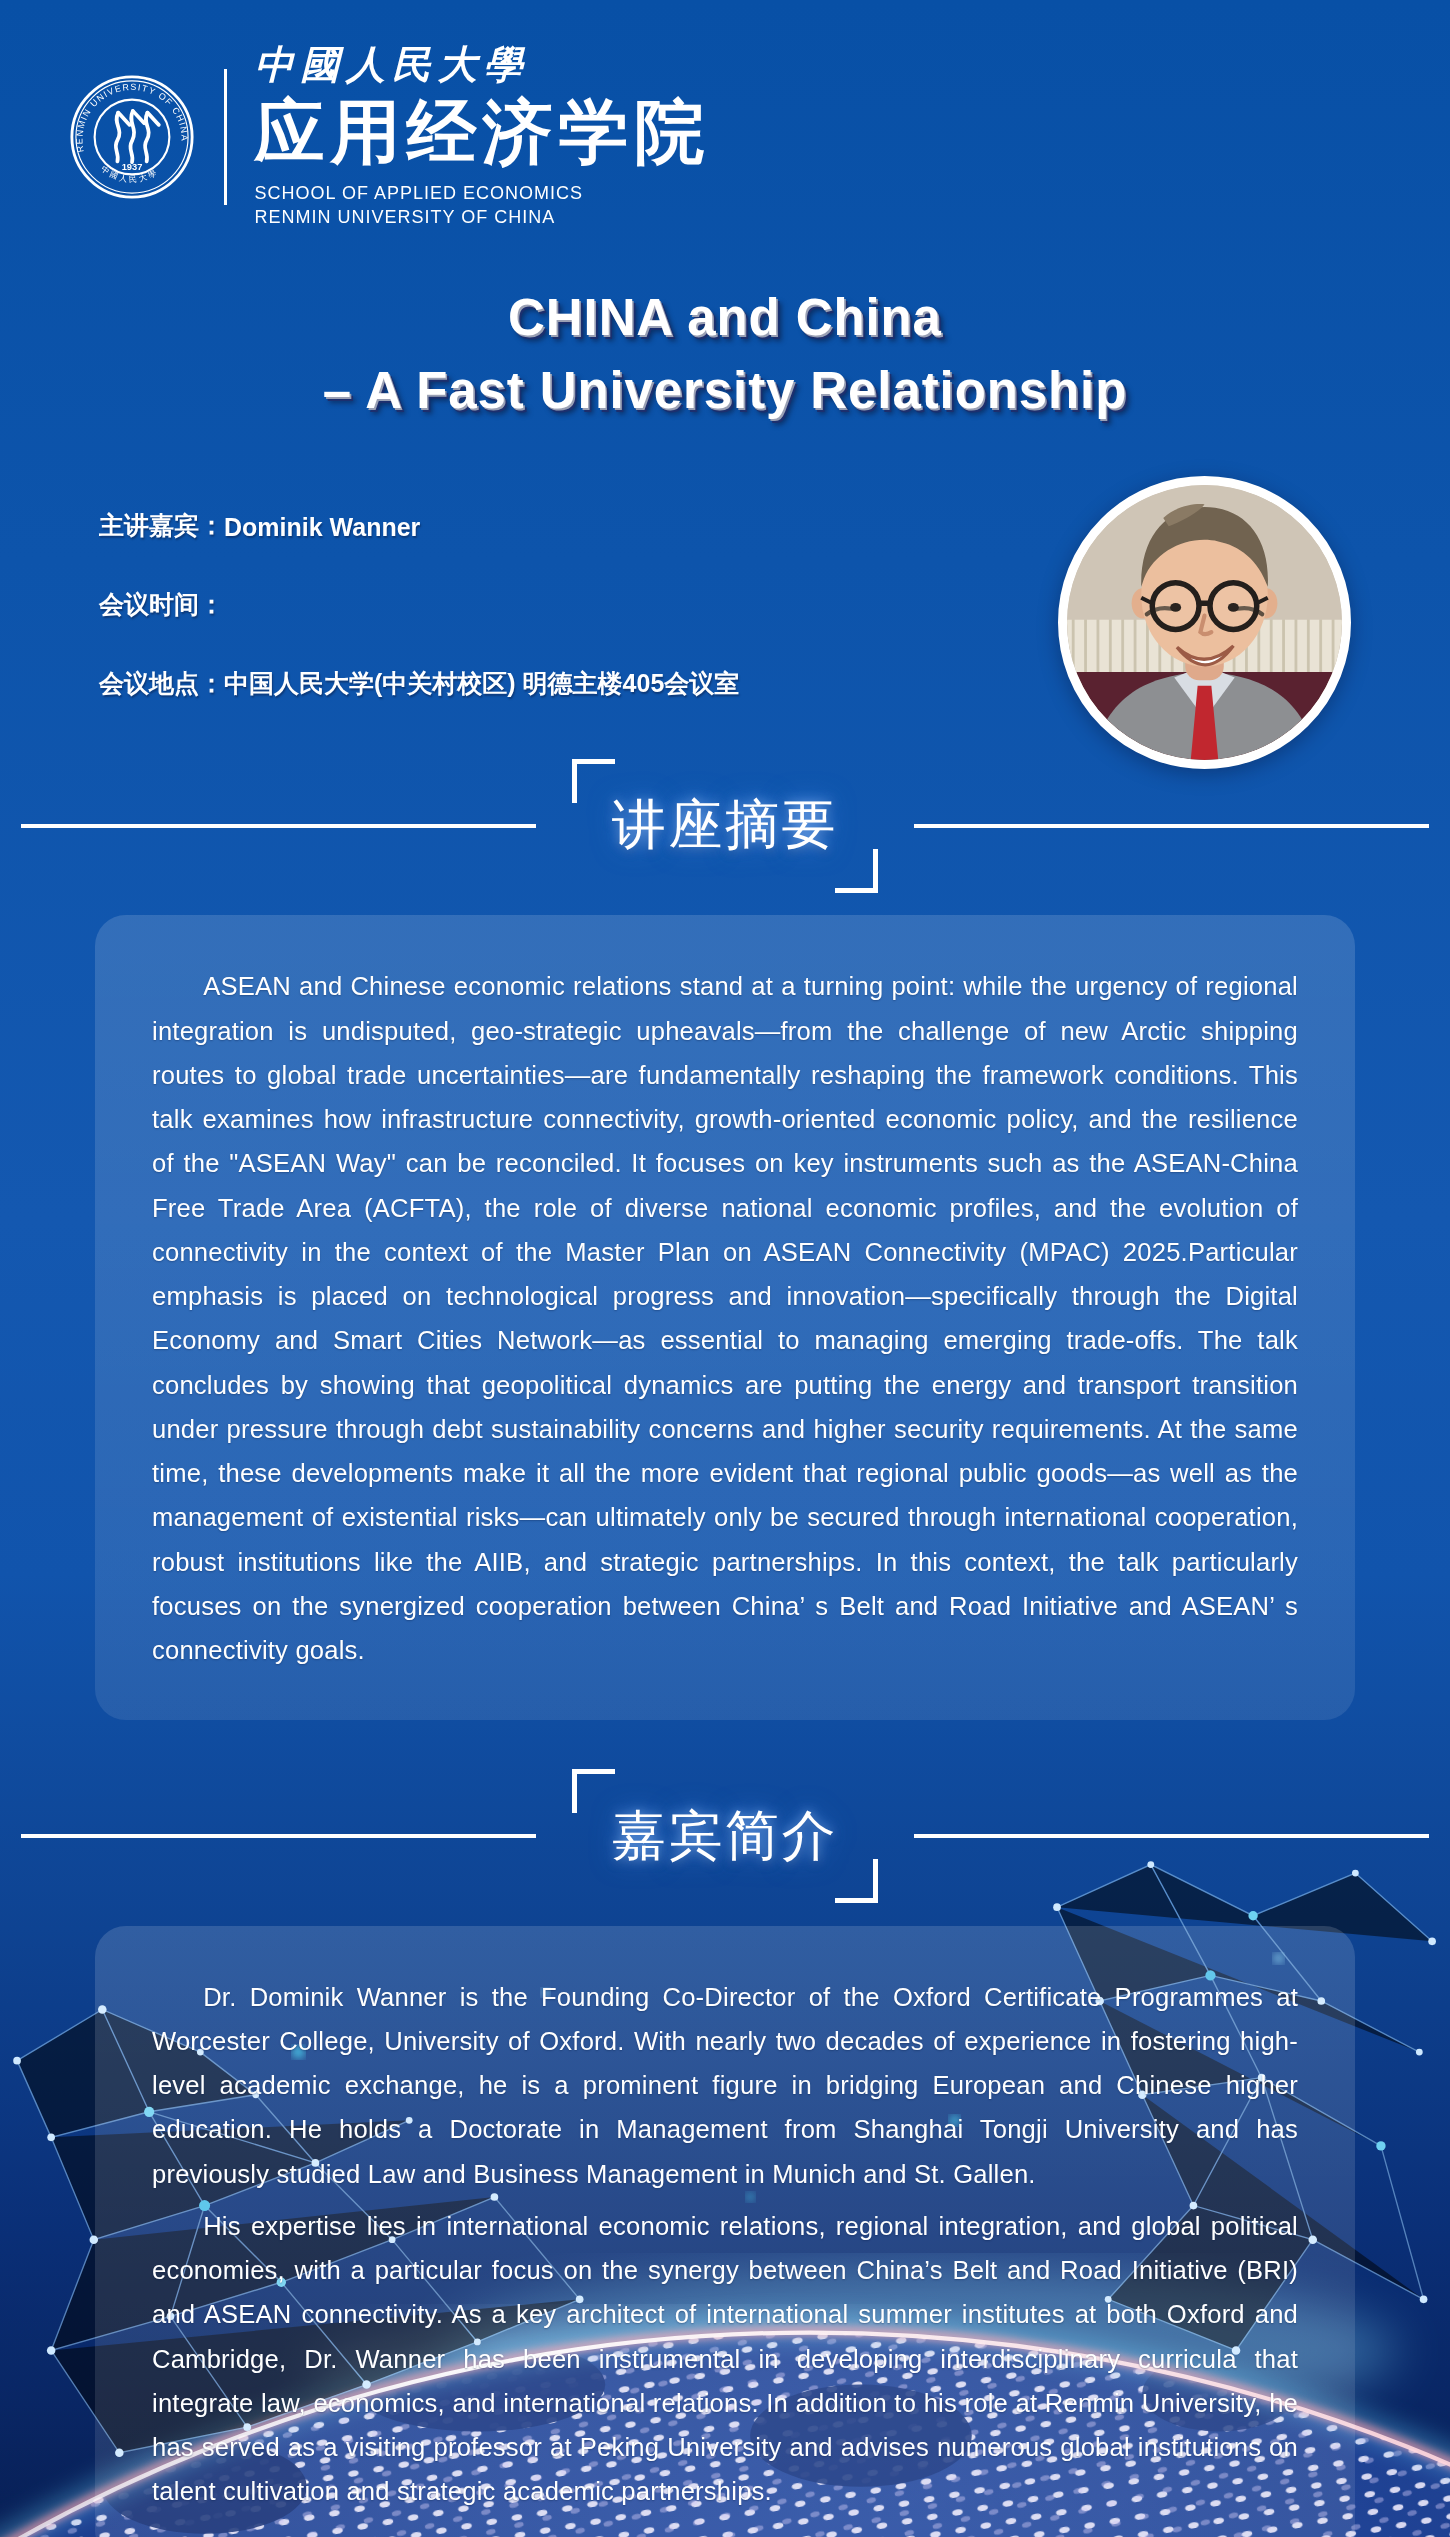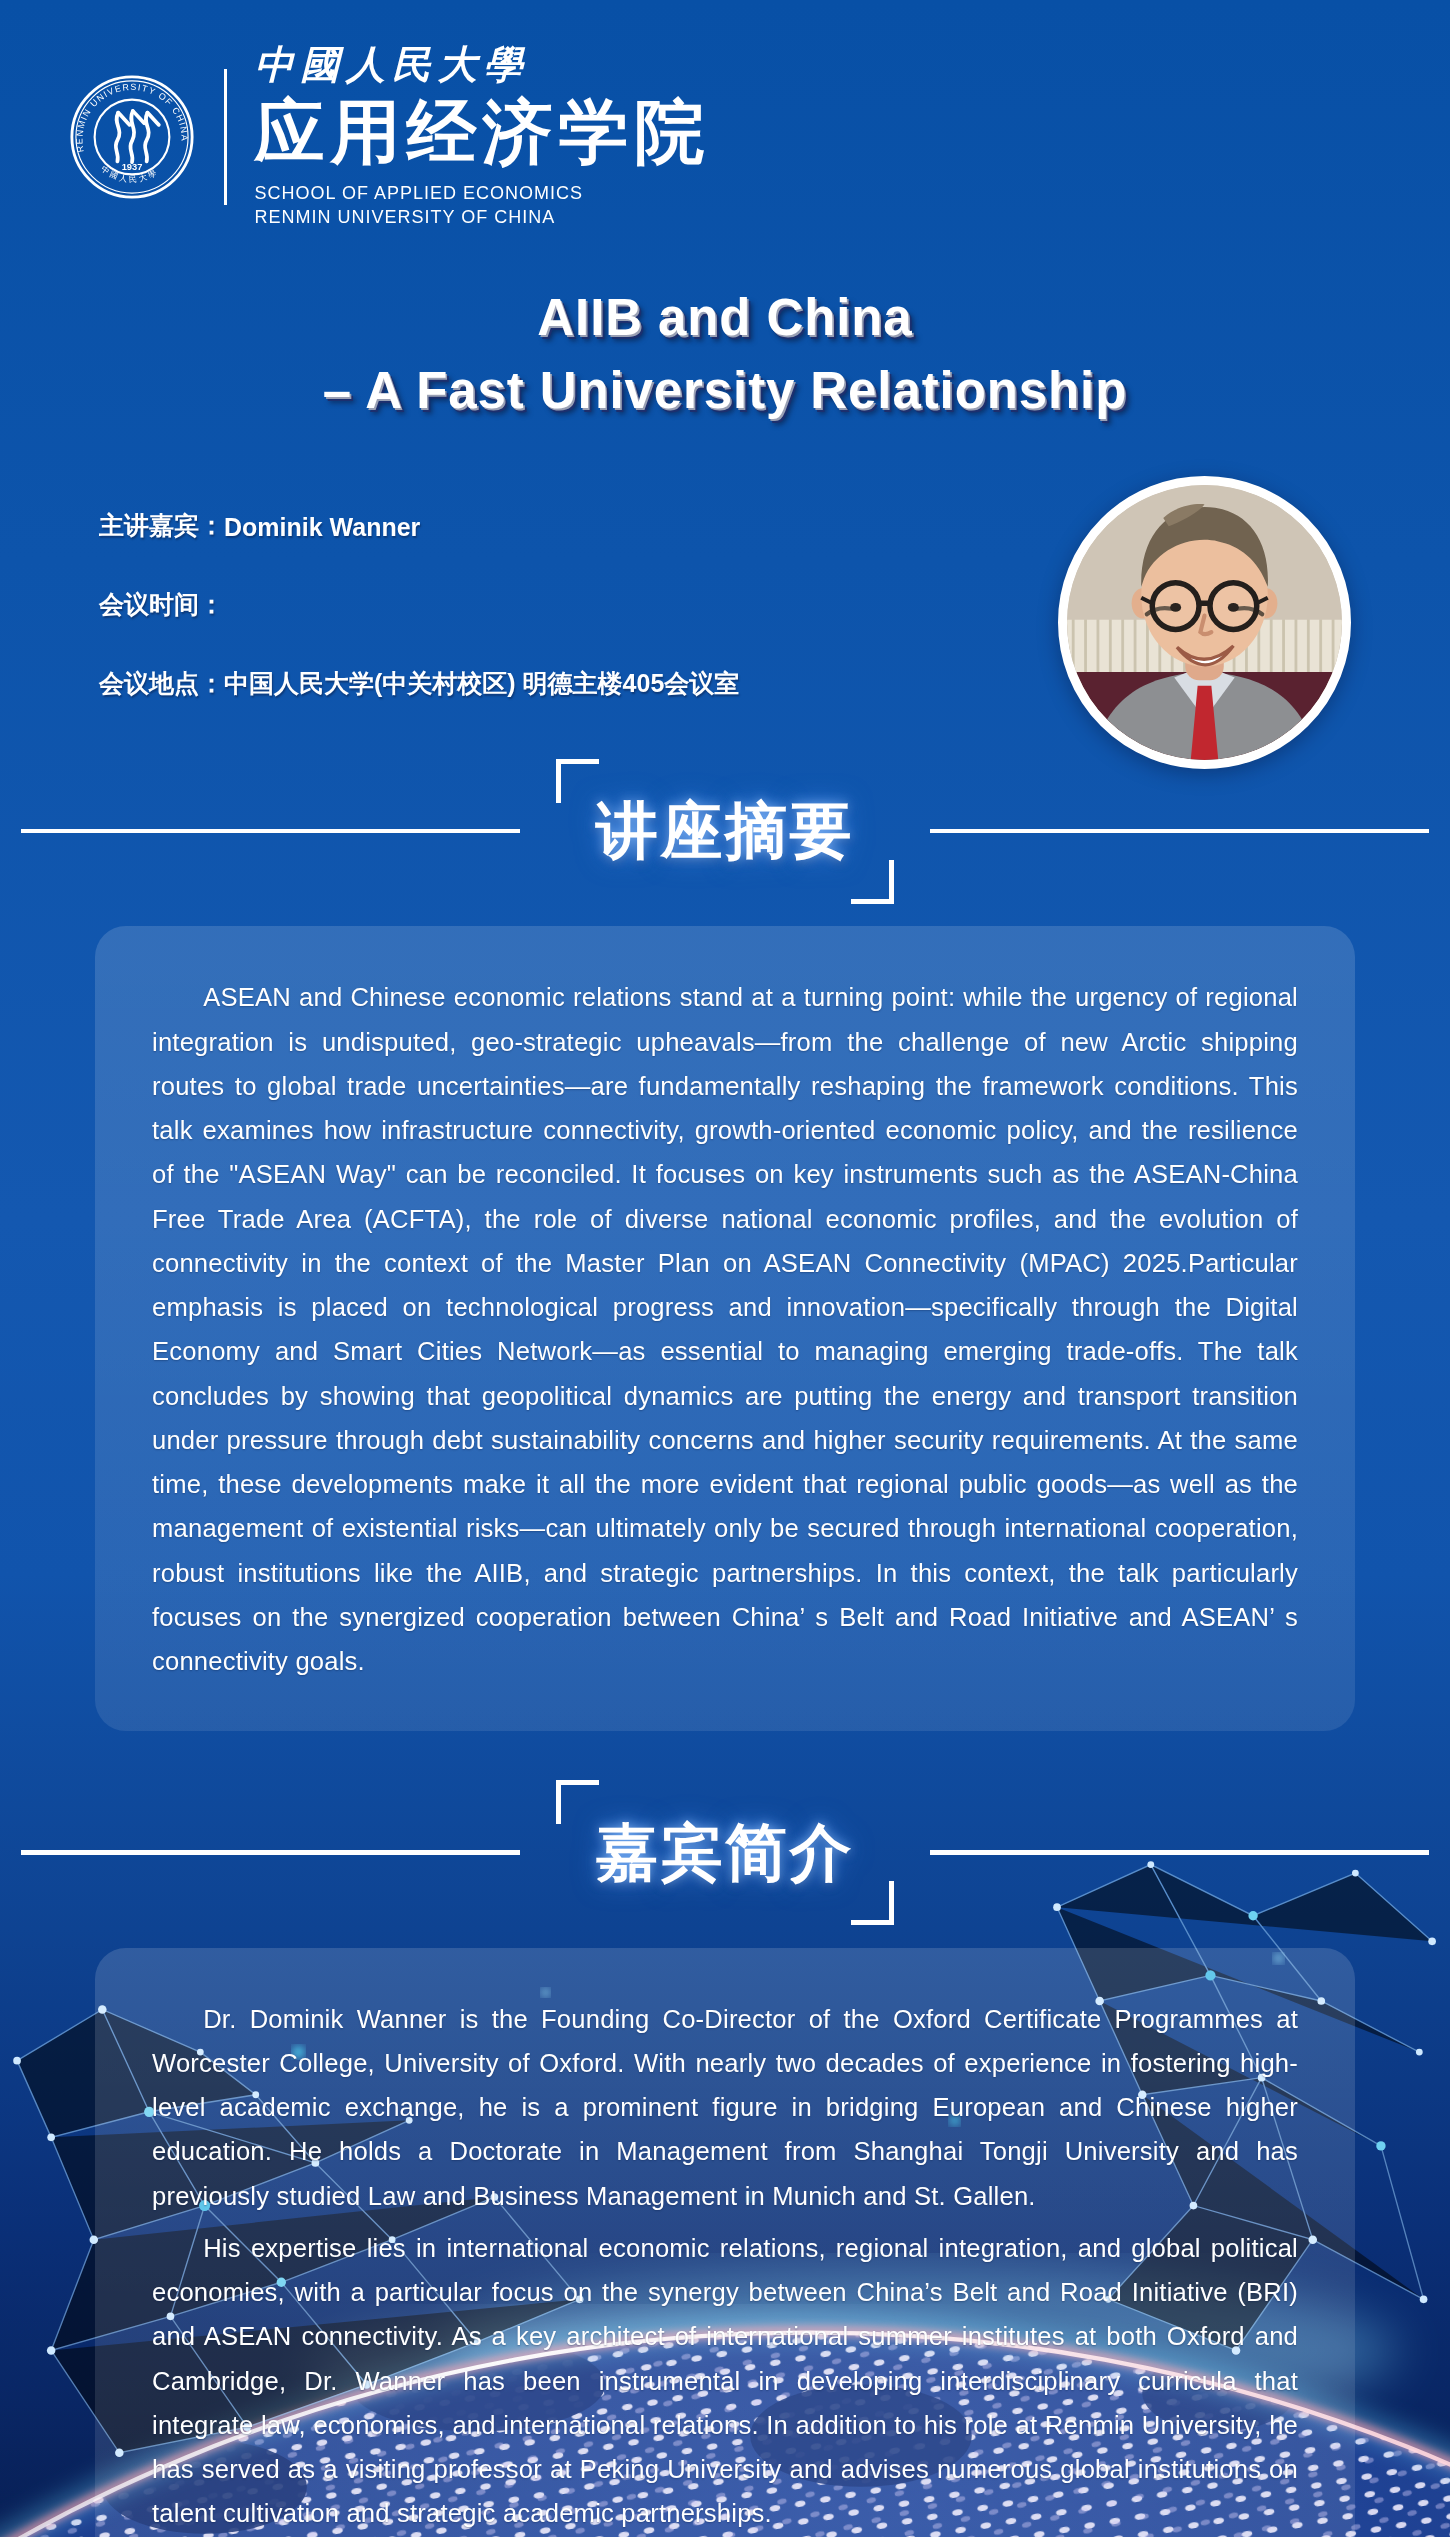--- a/index.html
+++ b/index.html
@@ -21,21 +21,21 @@
            text-shadow:1.7px 1.7px 0 #9aa0b4, 3.4px 4.3px 0 #1c2f6e, 5.1px 6px 5.1px rgba(10,20,50,.55); z-index:3; position:relative; }
   
   .info { position:relative; margin:82px 0 0 99px; z-index:3; }
   .info-row { display:flex; align-items:flex-end; font-size:25px; font-weight:bold; margin-bottom:46px; text-shadow:0.9px 1.7px 1.7px rgba(10,25,60,.45); }
   .photo-wrap { position:absolute; top:476px; right:99px; width:275px; height:275px; border-radius:50%;
                 border:9.4px solid #ffffff; overflow:hidden; box-shadow:0 5.1px 20.5px rgba(5,15,45,.35); z-index:3; background:#cfc5b6; }
   .photo-wrap svg { display:block; width:100%; height:100%; }
   
   .section-head { display:flex; align-items:center; justify-content:center; margin-top:72px; padding:0 21px; z-index:3; position:relative; }
   .rule { flex:1; max-width:533px; height:4.3px; background:#ffffff; }
-  .sec-title { position:relative; margin:0 38px; padding:17px 38px; font-size:62px; font-weight:bold; letter-spacing:2.6px;
+  .sec-title { position:relative; margin:0 38px; padding:17px 38px; font-size:54px; font-weight:normal; letter-spacing:2.6px;
                text-shadow:0 0 12px rgba(130,185,255,.95), 0 0 25.6px rgba(60,130,230,.85), 0 3.4px 8.5px rgba(10,30,80,.6); }
   .sec-title::before { content:""; position:absolute; left:-1.7px; top:-13.6px; width:38px; height:39px; border-left:5.1px solid #fff; border-top:5.1px solid #fff; }
   .sec-title::after  { content:""; position:absolute; right:-1.7px; bottom:-13.6px; width:38px; height:39px; border-right:5.1px solid #fff; border-bottom:5.1px solid #fff; }
   
   .panel { position:relative; width:1260px; margin:36px auto 0; box-sizing:border-box; padding:41px 49px 39px;
            background:linear-gradient(180deg, rgba(255,255,255,.145), rgba(255,255,255,.095));
            border-radius:31px; z-index:3; }
   .panel p { margin:8px; font-size:25.6px; line-height:1.73; text-align:justify; text-indent:2em; letter-spacing:0.2px;
              text-shadow:0 0.9px 1.7px rgba(10,30,70,.35); }
   
@@ -78,21 +78,21 @@
       <div class="brand-calligraphy">中國人民大學</div>
       <div class="brand-school-cn">应用经济学院</div>
       <div class="brand-en">
         <div>SCHOOL OF APPLIED ECONOMICS</div>
         <div>RENMIN UNIVERSITY OF CHINA</div>
       </div>
     </div>
   </div>
 
   <div class="title">
-    <div>AIIB and China</div>
+    <div>CHINA and China</div>
     <div>– A Fast University Relationship</div>
   </div>
 
   <div class="info">
     <div class="info-row">
       <span>主讲嘉宾：</span>
       <span>Dominik Wanner</span>
     </div>
     <div class="info-row">
       <span>会议时间：</span>

